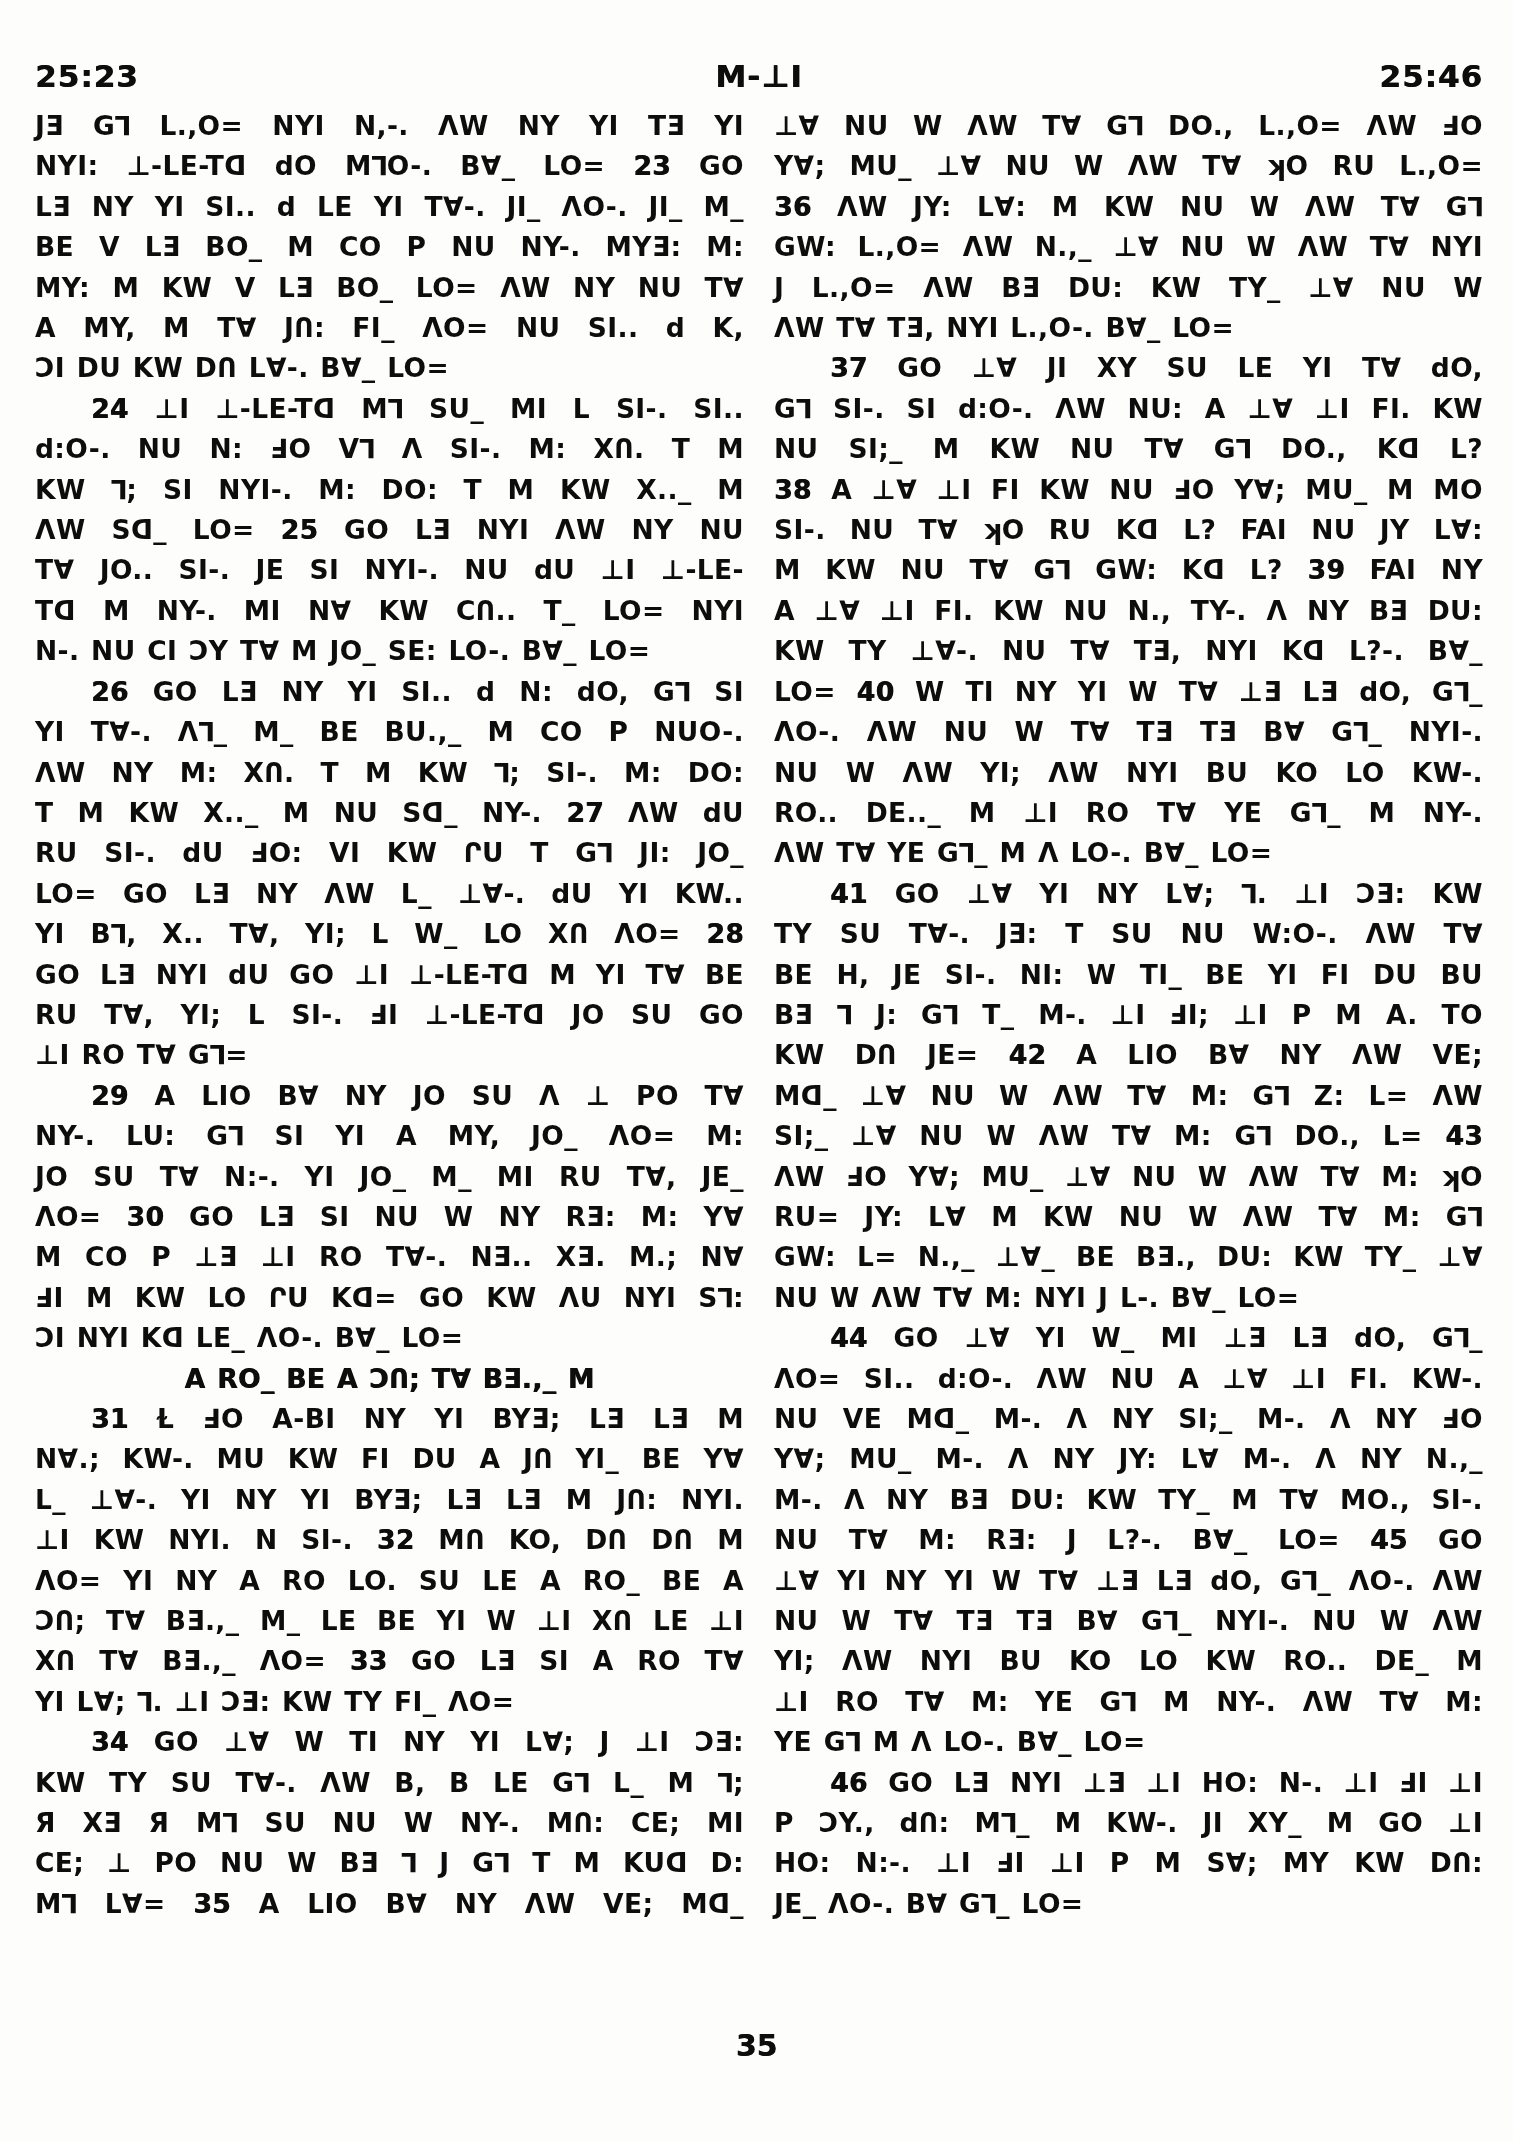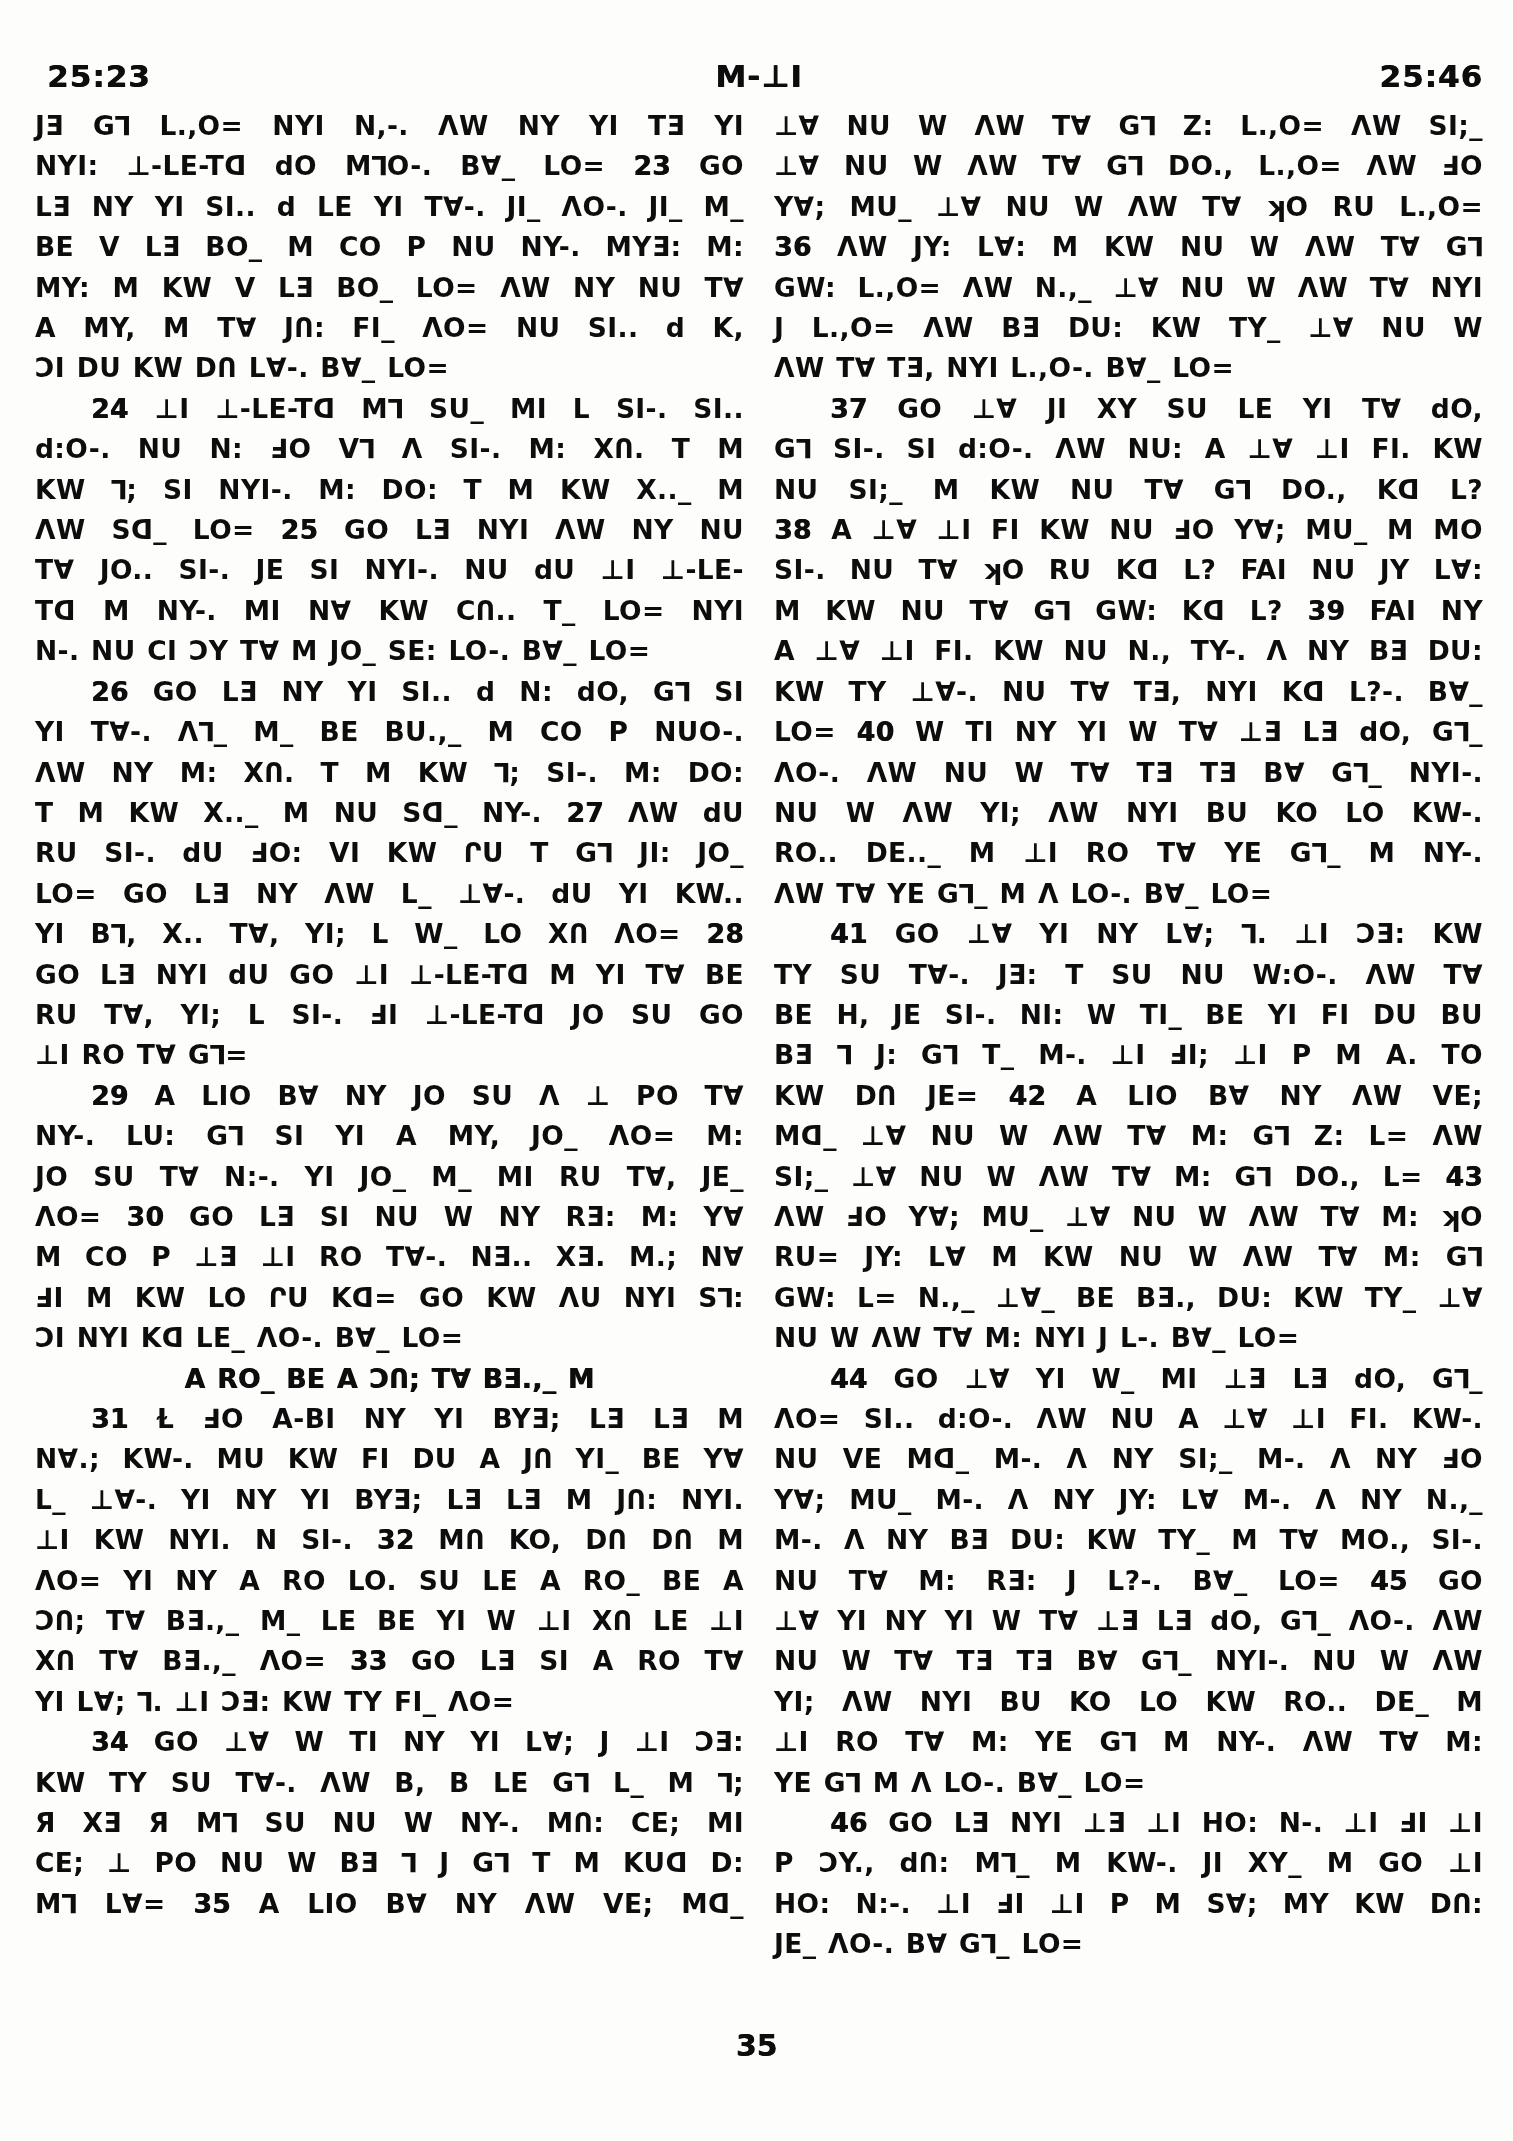--- a/index.html
+++ b/index.html
@@ -10,21 +10,21 @@
     color:#0d0d0d;
     font-family:"DejaVu Sans","Liberation Sans",sans-serif;
     font-weight:700;
     overflow:hidden;
   }
   .running-head{
     position:absolute;top:58px;left:35px;right:30px;
     display:flex;align-items:baseline;
     font-size:31px;letter-spacing:1px;
   }
-  .running-head .ref{flex:0 0 auto;text-shadow:0.6px 0 0 currentColor;margin-left:12px;}
+  .running-head .ref{flex:0 0 auto;text-shadow:0.6px 0 0 currentColor;}
   .running-head .title{
     flex:1 1 auto;text-align:center;text-shadow:0.6px 0 0 currentColor;
   }
   .columns{
     position:absolute;top:106px;left:35px;right:30px;
     display:flex;gap:30px;
   }
   .col{flex:1 1 0;min-width:0;}
   .line{
     font-size:26.5px;
@@ -101,21 +101,20 @@
         <div class="line">ƆՈ; T∀ BƎ.,_ M_ LE BE YI W ⊥I XՈ LE ⊥I</div>
         <div class="line">XՈ T∀ BƎ.,_ ɅO= <b>33</b> GO LƎ SI A RO T∀</div>
         <div class="line para-end">YI L∀; ⅂. ⊥I ƆƎ: KW TY FI_ ɅO=</div>
         <div class="line indent"><b>34</b> GO ⊥∀ W TI NY YI L∀; J ⊥I ƆƎ:</div>
         <div class="line">KW TY SU T∀-. ɅW B, B LE G⅂ L_ M ⅂;</div>
         <div class="line">Я XƎ Я M⅂ SU NU W NY-. MՈ: CE; MI</div>
         <div class="line">CE; ⊥ PO NU W BƎ ⅂ J G⅂ T M KUᗡ D:</div>
         <div class="line">M⅂ L∀= <b>35</b> A LIO B∀ NY ɅW VE; Mᗡ_</div>
       </div>
     <div class="col" id="col-right">
-        <div class="line">⊥∀ NU W ɅW T∀ G⅂ Z: L.,O= ɅW SI;_</div>
         <div class="line">⊥∀ NU W ɅW T∀ G⅂ DO., L.,O= ɅW ℲO</div>
         <div class="line">Y∀; MU_ ⊥∀ NU W ɅW T∀ ʞO RU L.,O=</div>
         <div class="line"><b>36</b> ɅW JY: L∀: M KW NU W ɅW T∀ G⅂</div>
         <div class="line">GW: L.,O= ɅW N.,_ ⊥∀ NU W ɅW T∀ NYI</div>
         <div class="line">J L.,O= ɅW BƎ DU: KW TY_ ⊥∀ NU W</div>
         <div class="line para-end">ɅW T∀ TƎ, NYI L.,O-. B∀_ LO=</div>
         <div class="line indent"><b>37</b> GO ⊥∀ JI XY SU LE YI T∀ dO,</div>
         <div class="line">G⅂ SI-. SI d:O-. ɅW NU: A ⊥∀ ⊥I FI. KW</div>
         <div class="line">NU SI;_ M KW NU T∀ G⅂ DO., Kᗡ L?</div>
         <div class="line"><b>38</b> A ⊥∀ ⊥I FI KW NU ℲO Y∀; MU_ M MO</div>

